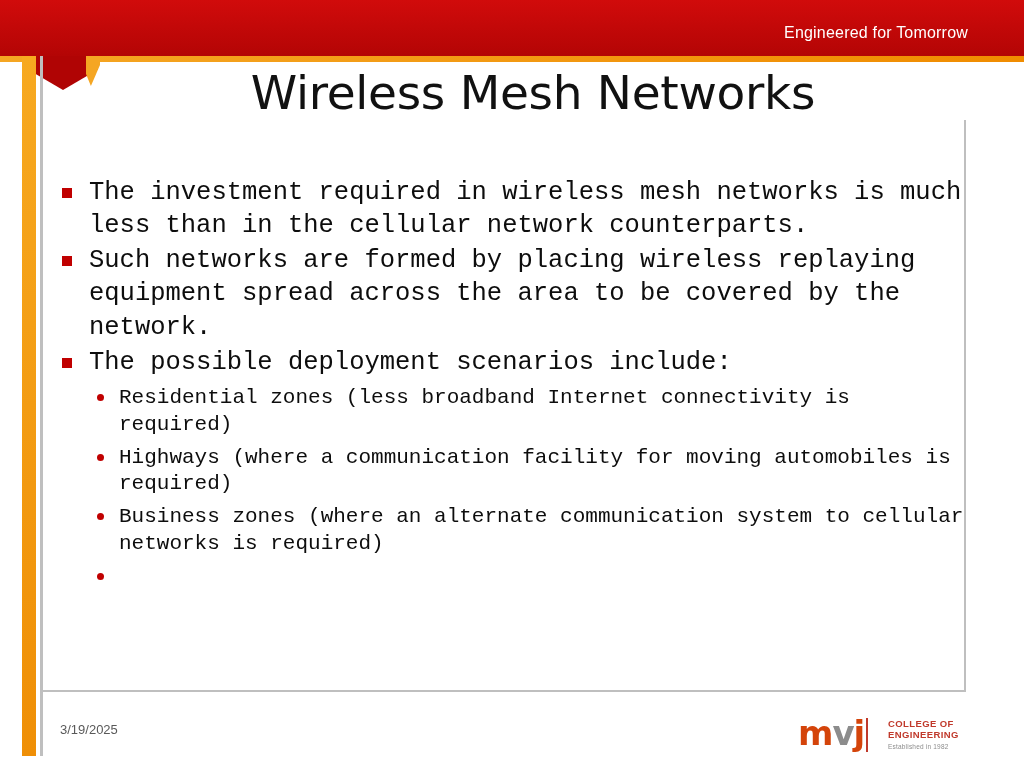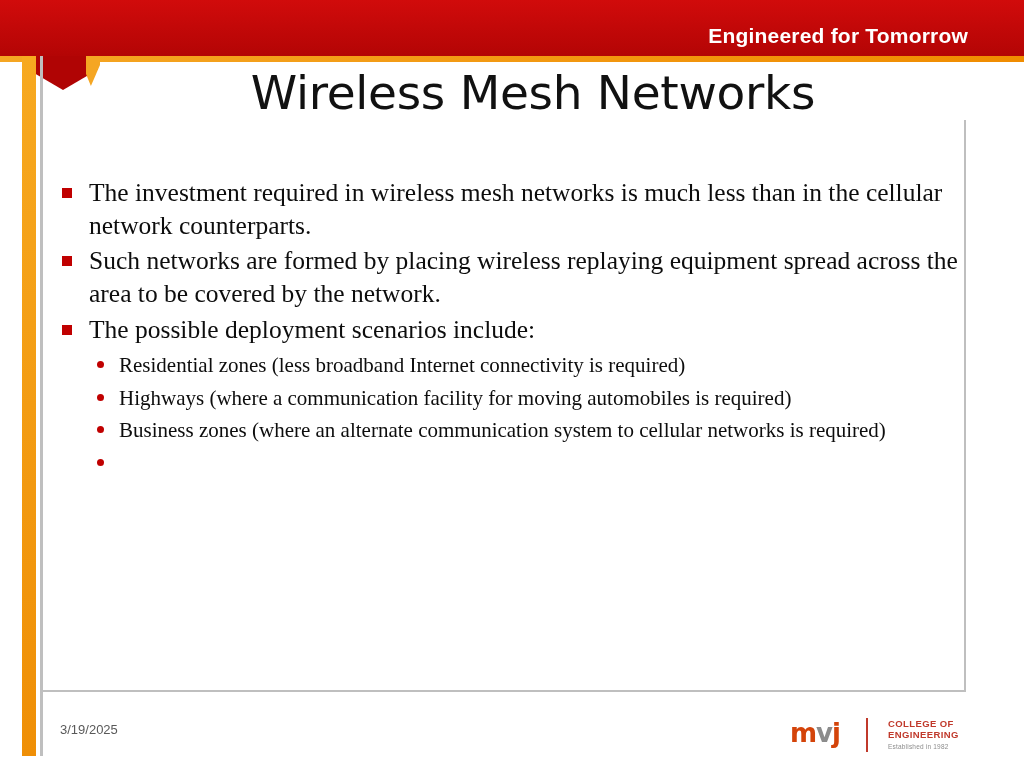--- a/index.html
+++ b/index.html
@@ -39,22 +39,22 @@
     height: 6px;
     background: #f0a000;
     background: linear-gradient(90deg,#f5a623 0%, #f08c00 100%);
   }
   .banner-tagline {
     position: absolute;
     top: 24px;
     right: 56px;
     color: #ffffff;
     font-family: "Liberation Sans", sans-serif;
-    font-size: 21px;
-    font-weight: bold;
+    font-size: 16px;
+    font-weight: normal;
     letter-spacing: .2px;
     white-space: nowrap;
   }
   
   .notch {
     position: absolute;
     top: 56px;
     left: 28px;
     width: 70px;
     height: 34px;
@@ -136,20 +136,21 @@
     margin: 0;
     padding: 0;
   }
   ul.level1 > li.l1 {
     position: relative;
     padding-left: 33px;
     margin-bottom: 2px;
     font-size: 25.5px;
     line-height: 1.30;
     color: #0d0d0d;
+    font-family: Liberation Mono, monospace;
   }
   ul.level1 > li.l1 > .sq {
     position: absolute;
     left: 6px;
     top: 12px;
     width: 10px;
     height: 10px;
     background: #c00000;
   }
 
@@ -188,24 +189,24 @@
 
   .logo {
     position: absolute;
     right: 48px;
     top: 716px;
     width: 190px;
     height: 44px;
   }
   .logo-mark {
     position: absolute;
-    left: 4px;
+    left: 12px;
     top: 0;
     font-family: "DejaVu Sans", sans-serif;
-    font-size: 26px;
+    font-size: 34px;
     font-weight: bold;
     color: #d4440a;
     letter-spacing: -1px;
     line-height: 34px;
   }
   .logo-mark .v { color: #8c8c8c; }
   .logo-text {
     position: absolute;
     left: 80px;
     top: 2px;

